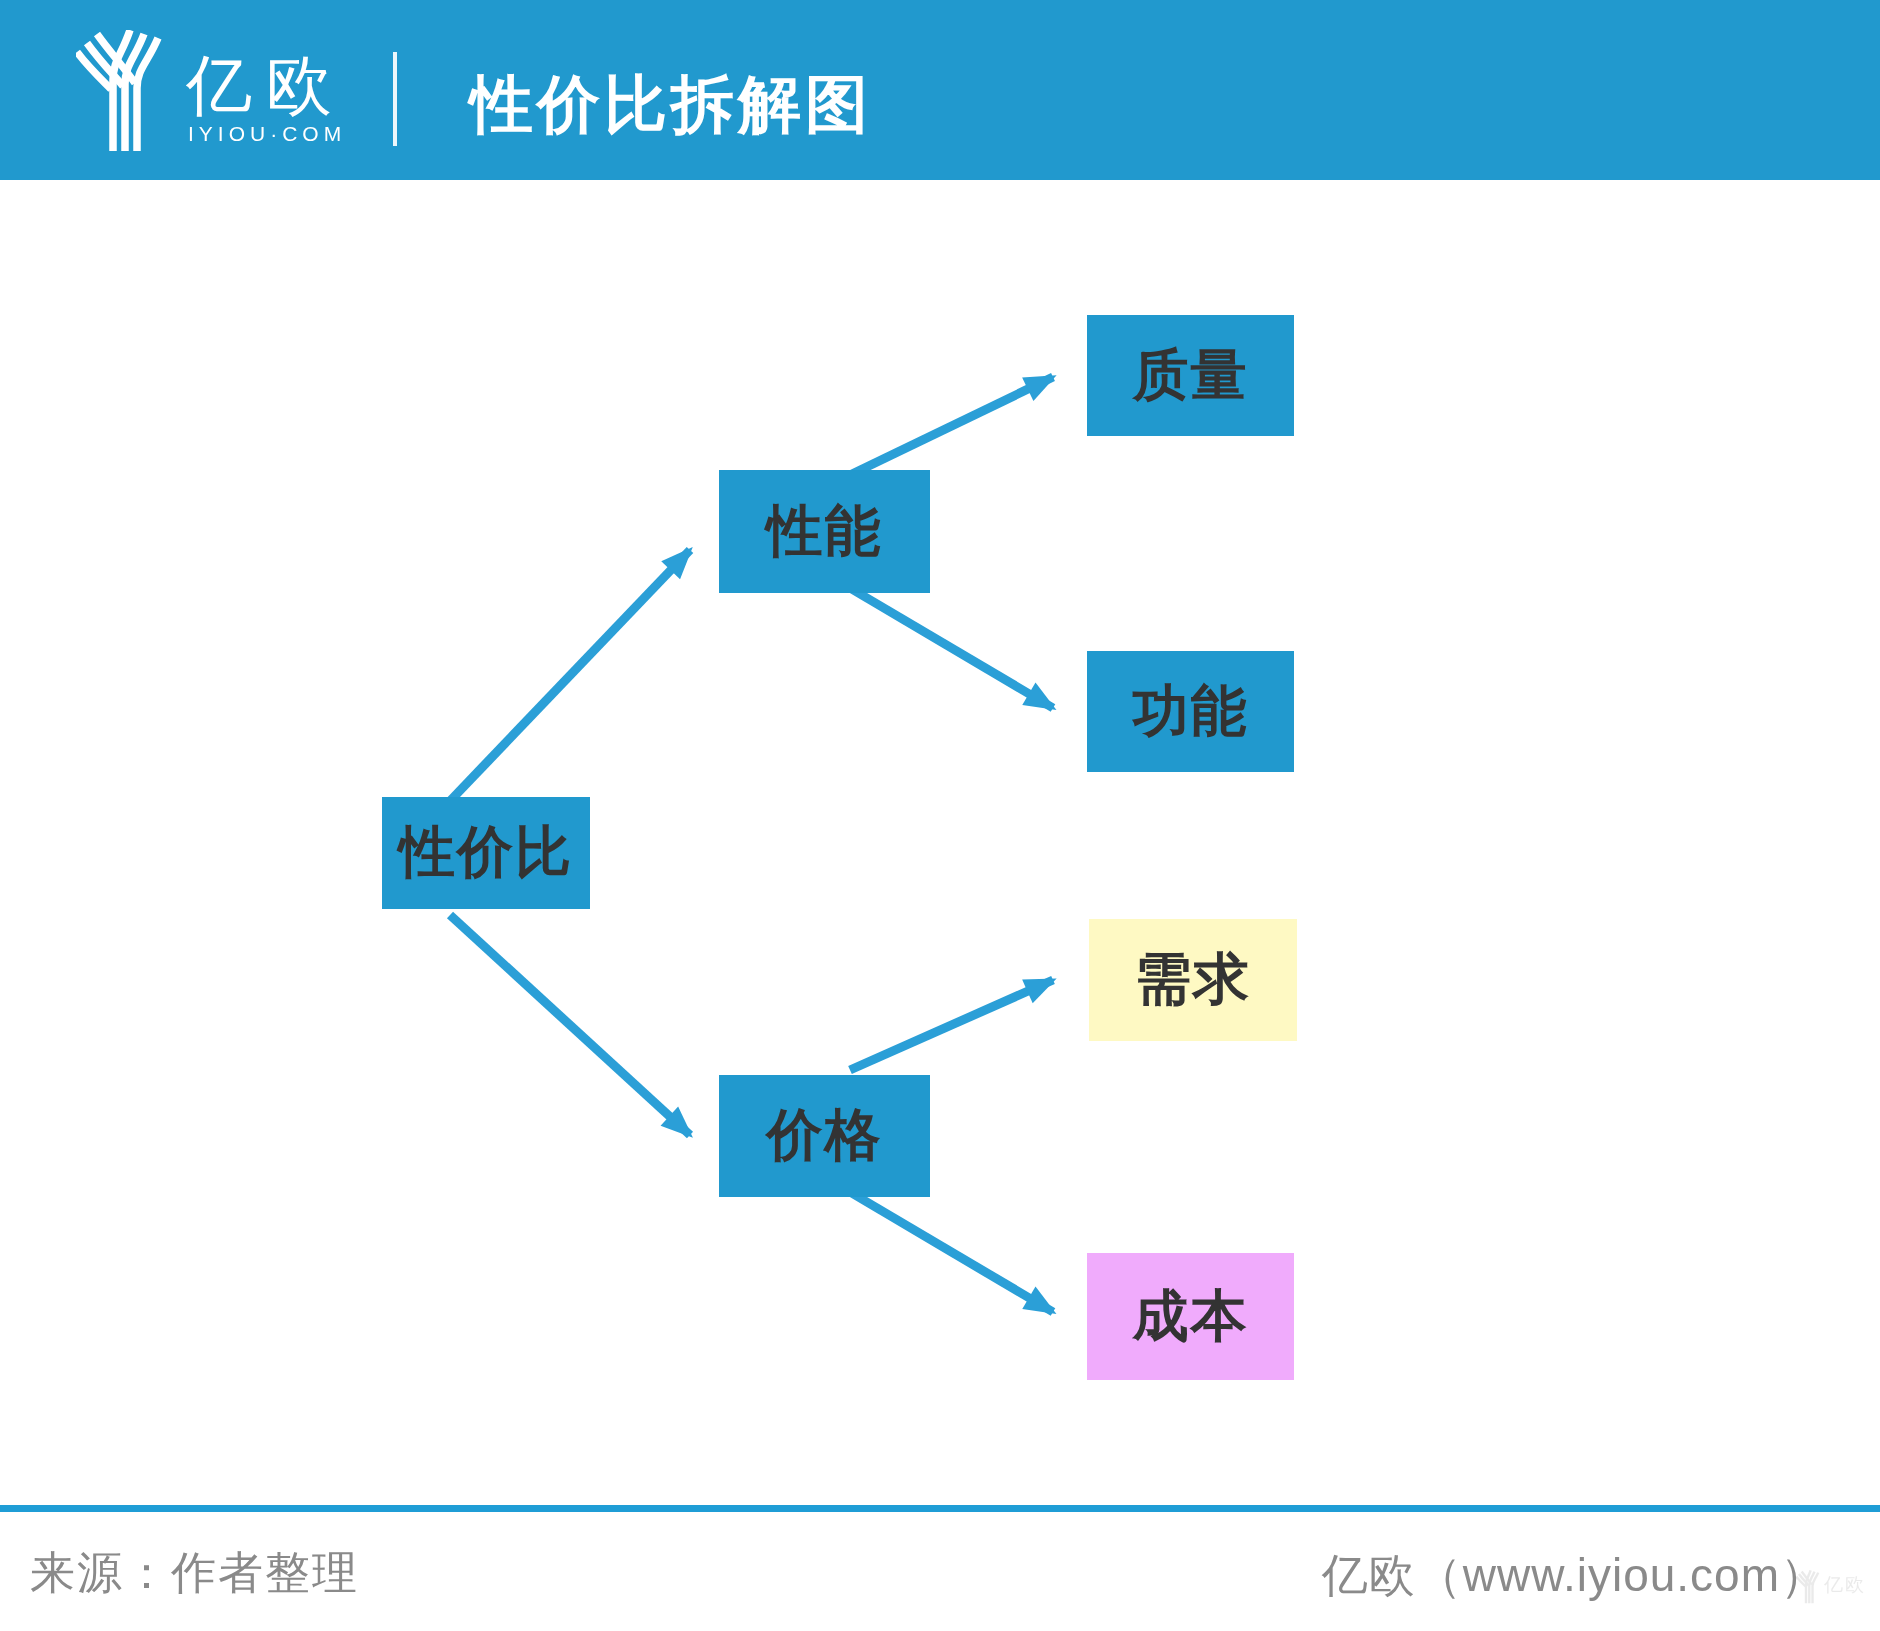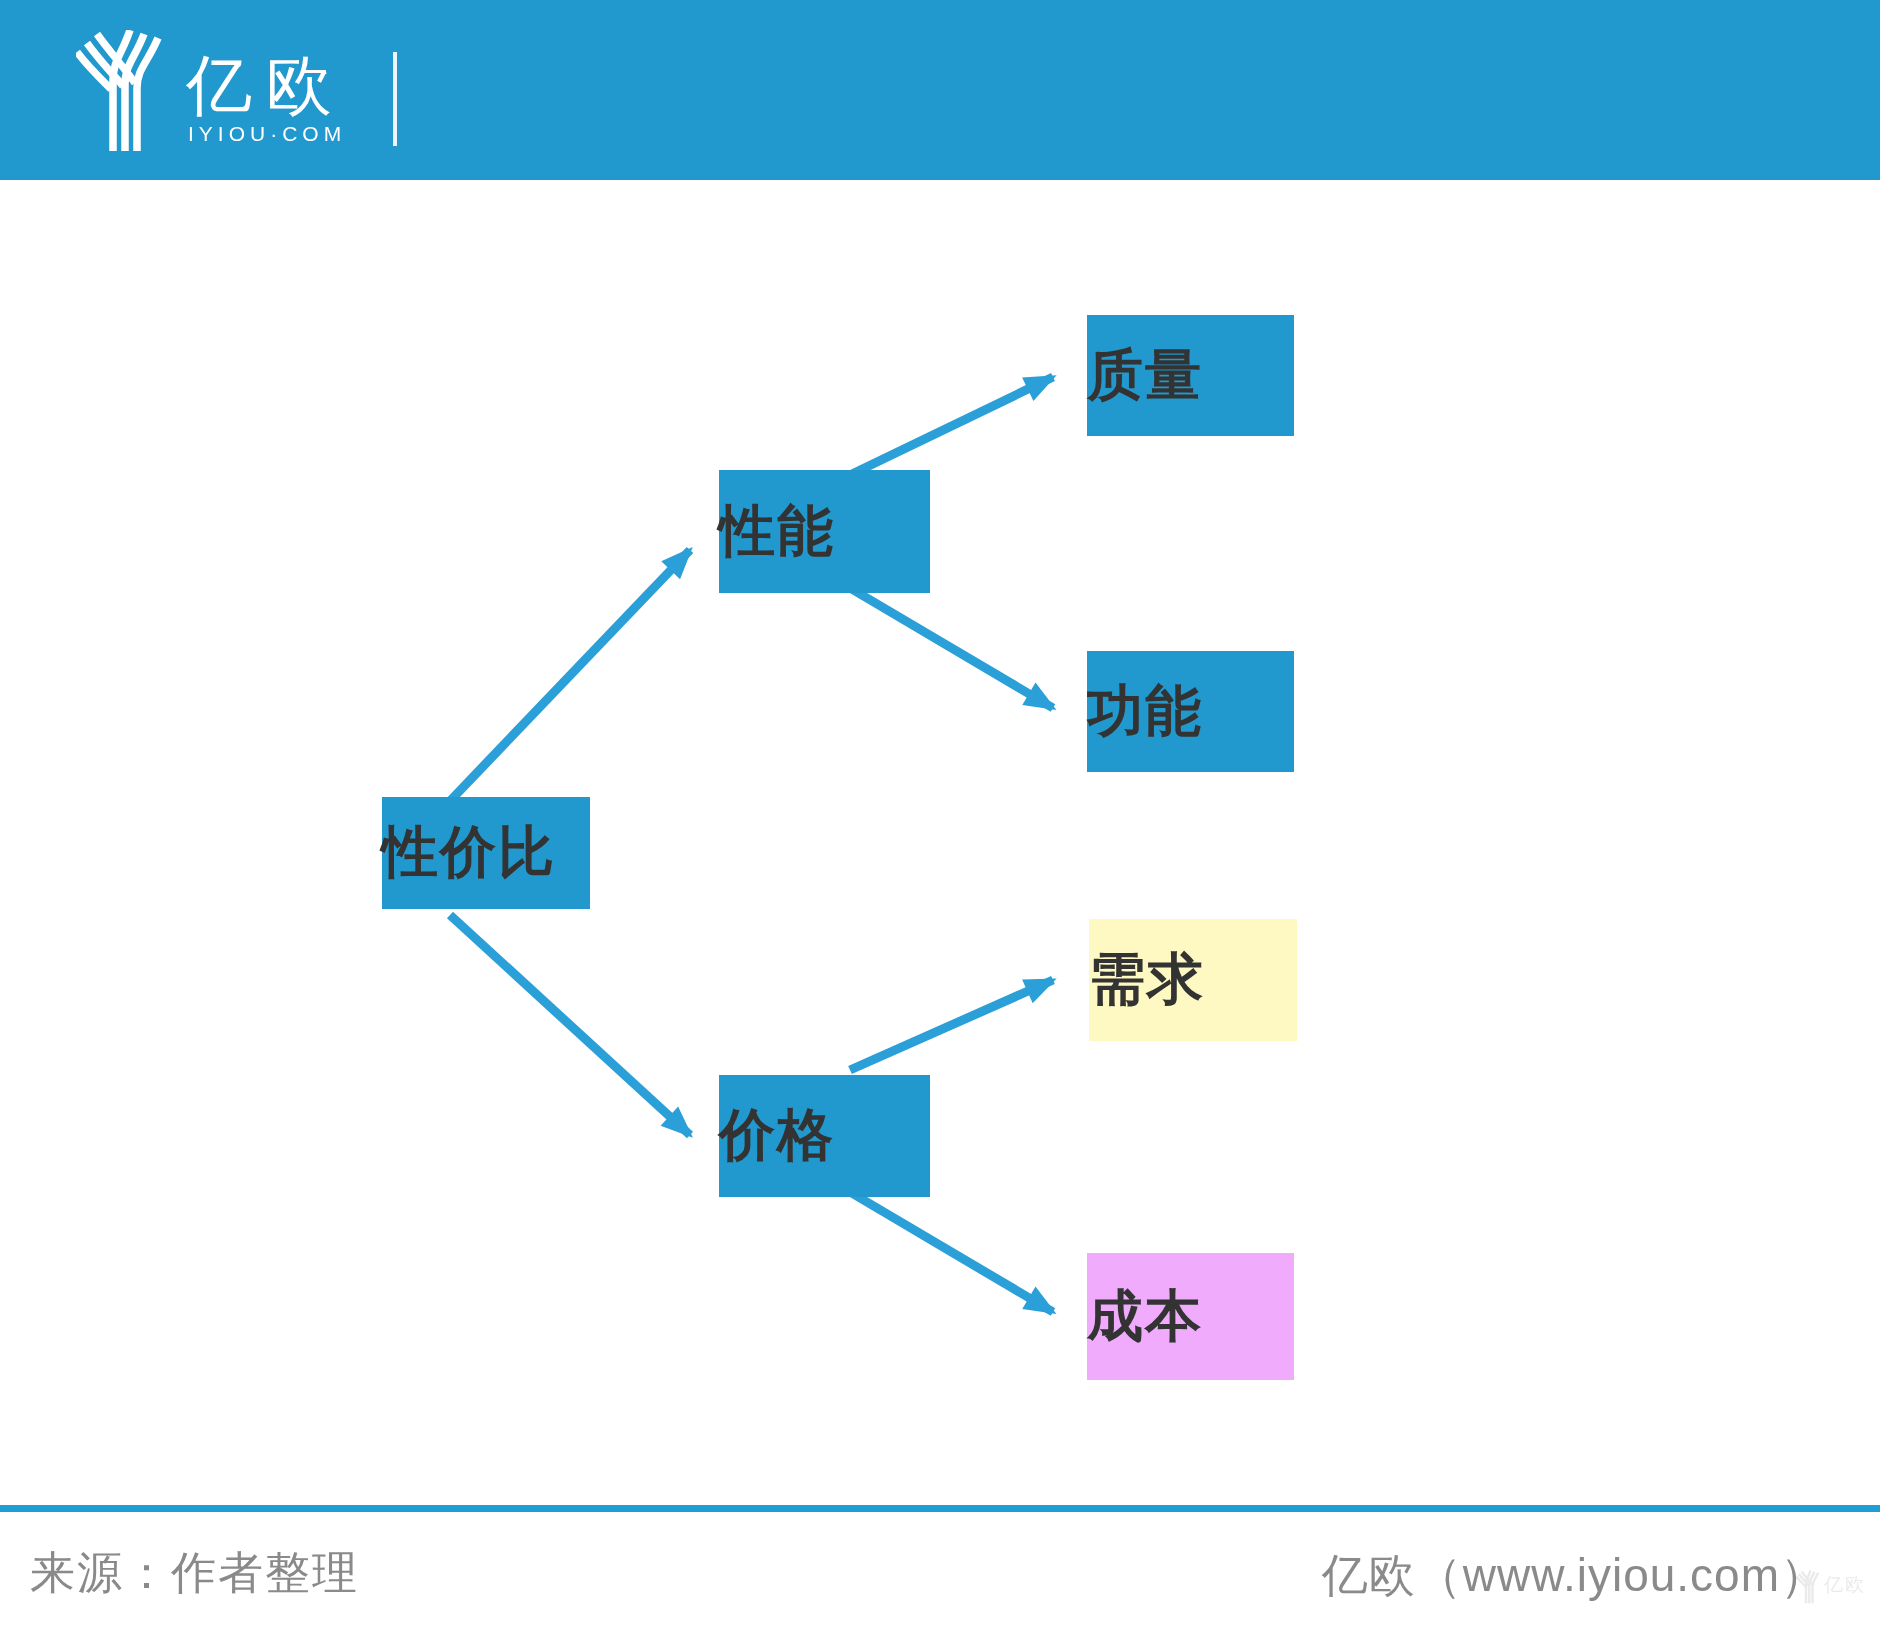--- a/index.html
+++ b/index.html
@@ -30,21 +30,21 @@
   .page-title{
     position:absolute;left:470px;top:62px;margin:0;
     font-size:63px;font-weight:900;color:#ffffff;letter-spacing:4px;
     white-space:nowrap;
   }
   
   .diagram{position:absolute;left:0;top:180px;width:1880px;height:1325px;}
   #edges{position:absolute;left:0;top:-180px;width:1880px;height:1631px;z-index:1;}
   .node{
     position:absolute;z-index:2;
-    display:flex;align-items:center;
+    display:flex;align-items:center;justify-content:center;
     font-size:56px;font-weight:800;letter-spacing:2px;white-space:nowrap;
   }
   
   .footer-rule{
     position:absolute;left:0;top:1505px;width:1880px;height:7px;
     background:#1F9DD6;z-index:3;
   }
   .source-note{
     position:absolute;left:30px;top:1543px;
     font-size:45px;color:#8a8a8a;letter-spacing:2px;white-space:nowrap;z-index:3;text-align:center;
@@ -70,20 +70,21 @@
     <path d="M54,0 C46,24 37,31 37,50 L37,121"></path>
     <path d="M68,4 C59,28 49,35 49,54 L49,121"></path>
     <path d="M82,8 C72,32 61,39 61,58 L61,121"></path>
     <path d="M1,22 C13,38 24,48 35,59"></path>
     <path d="M11,13 C24,31 35,42 47,56"></path>
     <path d="M21,4 C34,22 46,35 59,53"></path>
   </svg>
   <div class="brand-name">亿欧</div>
   <div class="brand-domain">IYIOU·COM</div>
   <div class="header-divider"></div>
+  <h1 class="page-title">性价比拆解图</h1>
 </div>
 
 <div class="diagram">
   <svg id="edges" width="1880" height="1631">
     <defs>
       <marker id="arrowhead" markerUnits="userSpaceOnUse" markerWidth="38" markerHeight="34" refX="30" refY="16" orient="auto">
         <path id="arrowhead-path" d="M2,3 L34,16 L2,29 Z" fill="#2B9FD7"></path>
       </marker>
     </defs>
   <line x1="450" y1="801" x2="690" y2="550" stroke="#2B9FD7" stroke-width="9" marker-end="url(#arrowhead)"></line>

